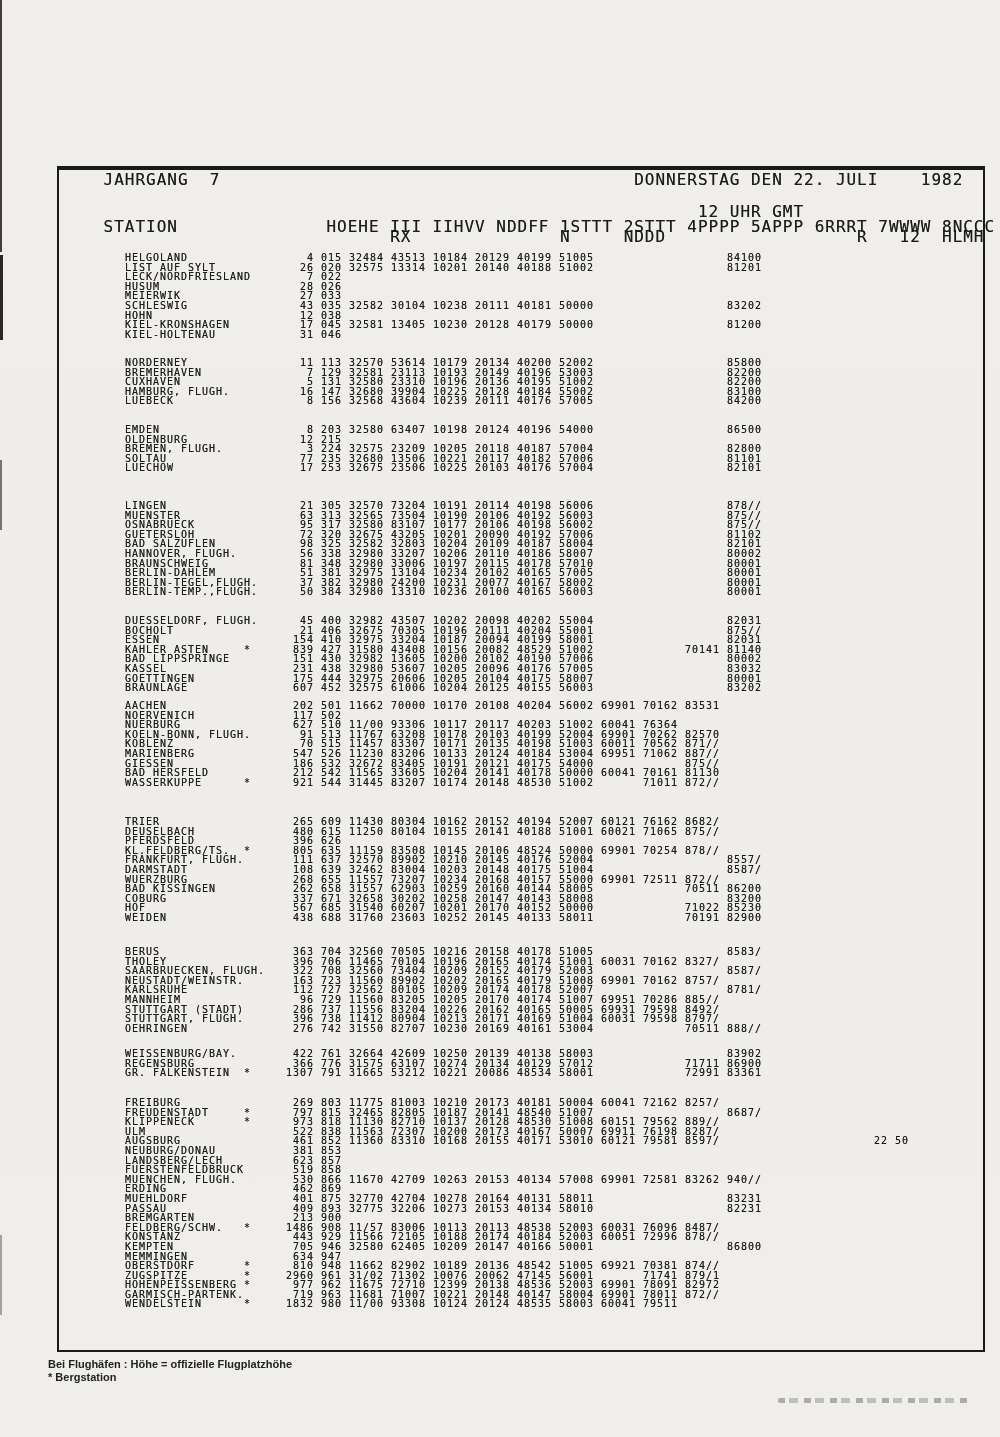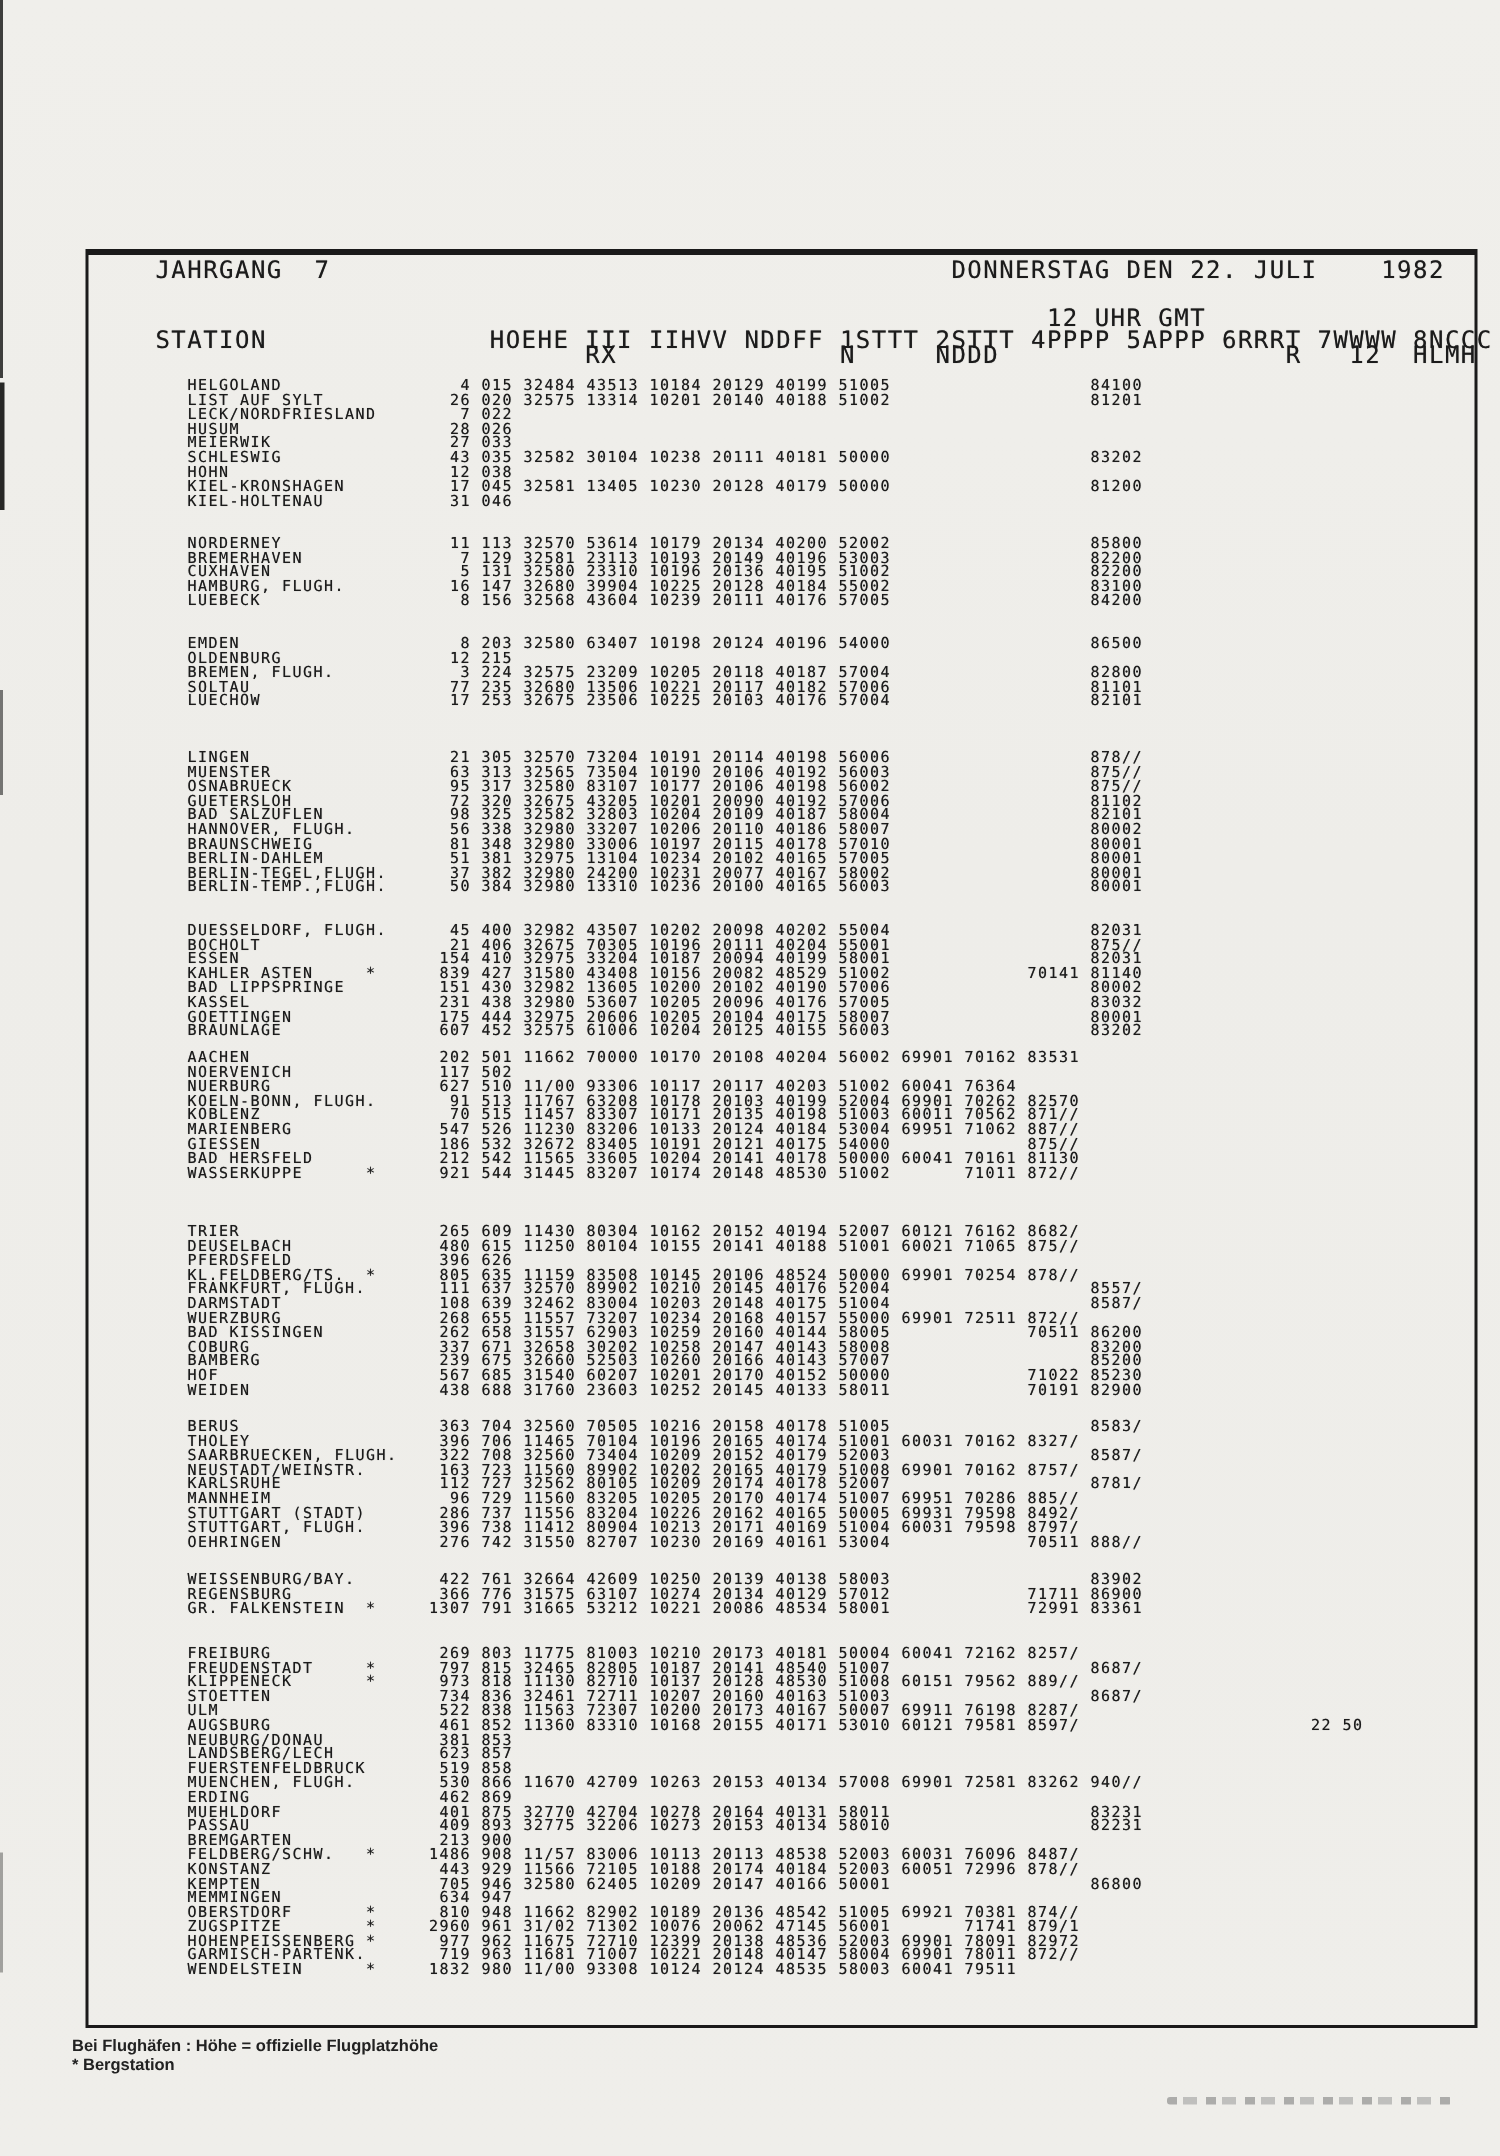--- a/index.html
+++ b/index.html
@@ -124,21 +124,20 @@
       <div class="blk" style="top: 817px;">
         <div class="ln">TRIER                   265 609 11430 80304 10162 20152 40194 52007 60121 76162 8682/</div>
         <div class="ln">DEUSELBACH              480 615 11250 80104 10155 20141 40188 51001 60021 71065 875//</div>
         <div class="ln">PFERDSFELD              396 626</div>
         <div class="ln">KL.FELDBERG/TS.  *      805 635 11159 83508 10145 20106 48524 50000 69901 70254 878//</div>
         <div class="ln">FRANKFURT, FLUGH.       111 637 32570 89902 10210 20145 40176 52004                   8557/</div>
         <div class="ln">DARMSTADT               108 639 32462 83004 10203 20148 40175 51004                   8587/</div>
         <div class="ln">WUERZBURG               268 655 11557 73207 10234 20168 40157 55000 69901 72511 872//</div>
         <div class="ln">BAD KISSINGEN           262 658 31557 62903 10259 20160 40144 58005             70511 86200</div>
         <div class="ln">COBURG                  337 671 32658 30202 10258 20147 40143 58008                   83200</div>
-        <div class="ln">BAMBERG                 239 675 32660 52503 10260 20166 40143 57007                   85200</div>
         <div class="ln">HOF                     567 685 31540 60207 10201 20170 40152 50000             71022 85230</div>
         <div class="ln">WEIDEN                  438 688 31760 23603 10252 20145 40133 58011             70191 82900</div>
       </div>
       <div class="blk" style="top: 947px;">
         <div class="ln">BERUS                   363 704 32560 70505 10216 20158 40178 51005                   8583/</div>
         <div class="ln">THOLEY                  396 706 11465 70104 10196 20165 40174 51001 60031 70162 8327/</div>
         <div class="ln">SAARBRUECKEN, FLUGH.    322 708 32560 73404 10209 20152 40179 52003                   8587/</div>
         <div class="ln">NEUSTADT/WEINSTR.       163 723 11560 89902 10202 20165 40179 51008 69901 70162 8757/</div>
         <div class="ln">KARLSRUHE               112 727 32562 80105 10209 20174 40178 52007                   8781/</div>
         <div class="ln">MANNHEIM                 96 729 11560 83205 10205 20170 40174 51007 69951 70286 885//</div>
@@ -148,21 +147,20 @@
       </div>
       <div class="blk" style="top: 1049px;">
         <div class="ln">WEISSENBURG/BAY.        422 761 32664 42609 10250 20139 40138 58003                   83902</div>
         <div class="ln">REGENSBURG              366 776 31575 63107 10274 20134 40129 57012             71711 86900</div>
         <div class="ln">GR. FALKENSTEIN  *     1307 791 31665 53212 10221 20086 48534 58001             72991 83361</div>
       </div>
       <div class="blk" style="top: 1098px;">
         <div class="ln">FREIBURG                269 803 11775 81003 10210 20173 40181 50004 60041 72162 8257/</div>
         <div class="ln">FREUDENSTADT     *      797 815 32465 82805 10187 20141 48540 51007                   8687/</div>
         <div class="ln">KLIPPENECK       *      973 818 11130 82710 10137 20128 48530 51008 60151 79562 889//</div>
-        <div class="ln">STOETTEN                734 836 32461 72711 10207 20160 40163 51003                   8687/</div>
         <div class="ln">ULM                     522 838 11563 72307 10200 20173 40167 50007 69911 76198 8287/</div>
         <div class="ln">AUGSBURG                461 852 11360 83310 10168 20155 40171 53010 60121 79581 8597/                      22 50</div>
         <div class="ln">NEUBURG/DONAU           381 853</div>
         <div class="ln">LANDSBERG/LECH          623 857</div>
         <div class="ln">FUERSTENFELDBRUCK       519 858</div>
         <div class="ln">MUENCHEN, FLUGH.        530 866 11670 42709 10263 20153 40134 57008 69901 72581 83262 940//</div>
         <div class="ln">ERDING                  462 869</div>
         <div class="ln">MUEHLDORF               401 875 32770 42704 10278 20164 40131 58011                   83231</div>
         <div class="ln">PASSAU                  409 893 32775 32206 10273 20153 40134 58010                   82231</div>
         <div class="ln">BREMGARTEN              213 900</div>

